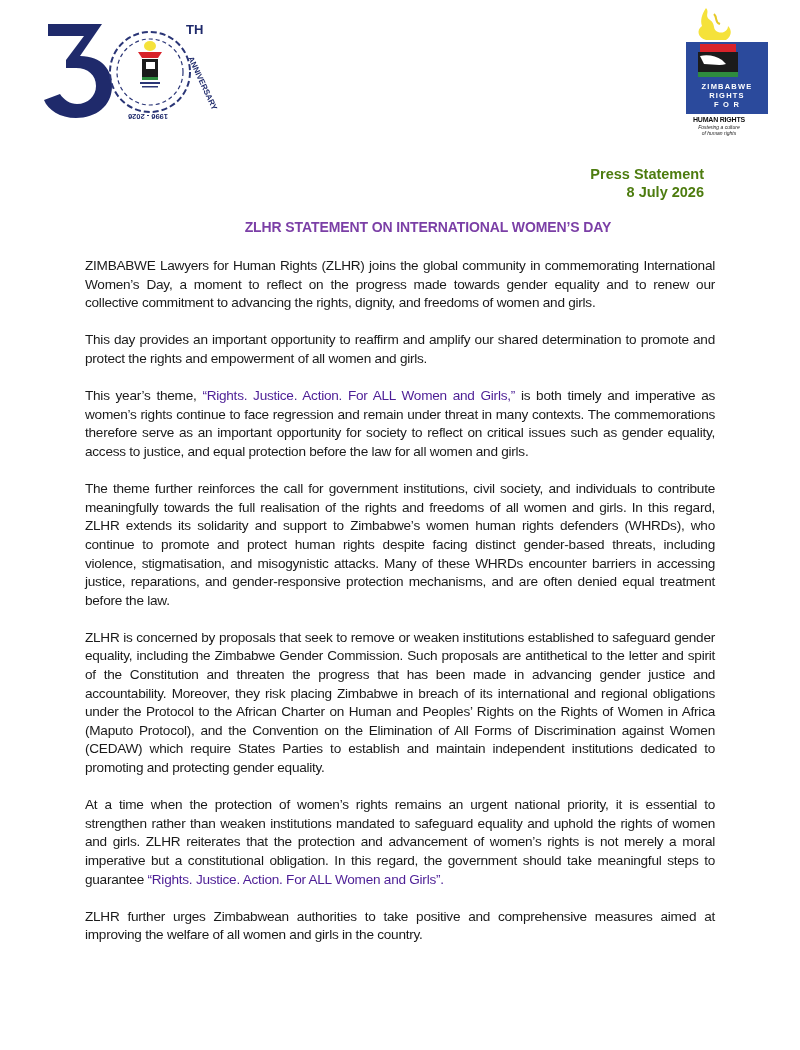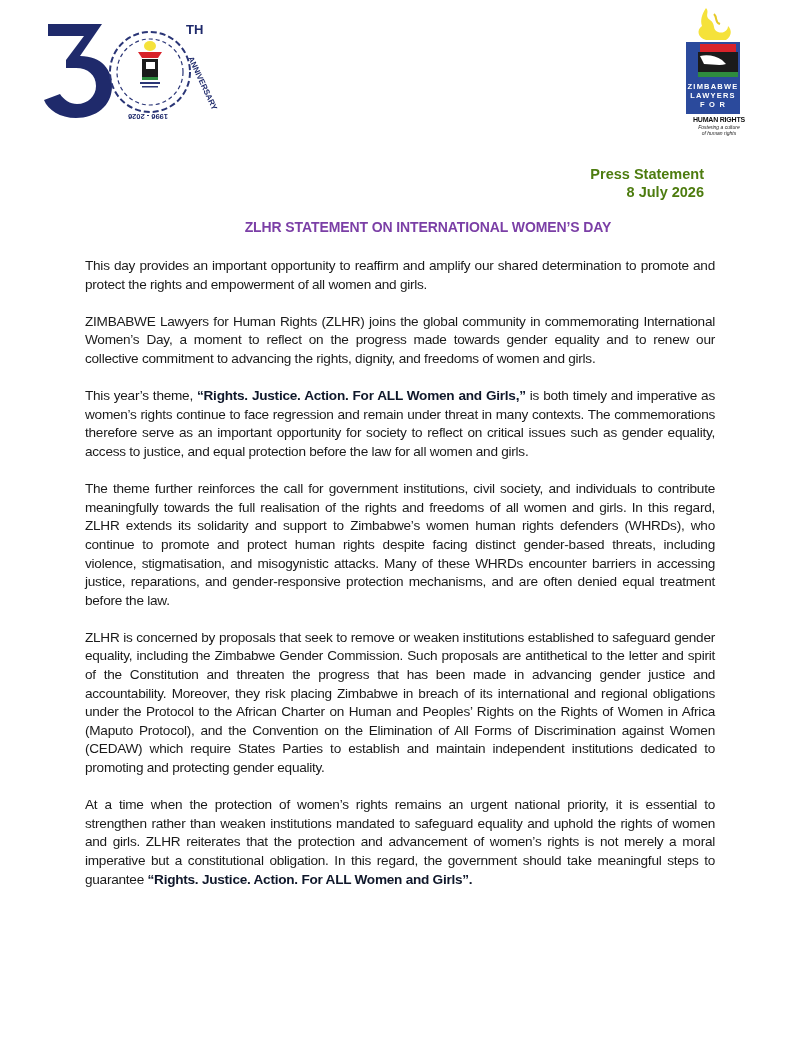--- a/index.html
+++ b/index.html
@@ -3,21 +3,21 @@
 <meta charset="utf-8">
 <style>
   html, body { margin: 0; padding: 0; background: #ffffff; }
   body {
     width: 800px; height: 1050px; position: relative; overflow: hidden;
     font-family: "Liberation Sans", sans-serif; color: #1a1a1a;
   }
   .logo-30 { position: absolute; left: 40px; top: 14px; width: 180px; height: 110px; text-align: right; }
   .logo-zlhr { position: absolute; left: 684px; top: 4px; width: 70px; height: 130px; }
   .zlhr-box {
-    position: absolute; left: 2px; top: 38px; width: 54px; height: 72px;
+    position: absolute; left: 2px; top: 38px; width: 82px; height: 72px;
     background: #2b4a9c; overflow: hidden;
   }
   .zlhr-box .line {
     display: block; color: #ffffff; font-weight: bold; font-size: 7.5px;
     letter-spacing: 1.2px; text-align: center; line-height: 9px;
   }
   .zlhr-hr { position: absolute; left: 0; top: 112px; width: 70px; text-align: center;
     font-size: 7px; font-weight: bold; color: #111; letter-spacing: -0.2px; }
   .zlhr-tag { position: absolute; left: 0; top: 121px; width: 70px; text-align: center;
     font-size: 5px; line-height: 5.5px; color: #222; font-style: italic; }
@@ -25,21 +25,21 @@
   .press { position: absolute; right: 96px; top: 165px; text-align: right;
     color: #4d7c0f; font-weight: bold; font-size: 14.5px; line-height: 18px; }
   .title { position: absolute; left: 0; width: 800px; top: 219px; text-align: center;
     color: #7b3fa6; font-weight: bold; font-size: 14px; letter-spacing: -0.1px; padding-left: 28px; }
 
   .body-text { position: absolute; left: 85px; width: 630px; top: 257px; }
   .para {
     font-size: 13.6px; line-height: 18.6px; text-align: justify;
     margin: 0 0 18.6px 0; letter-spacing: -0.25px;
   }
-  .para b { font-weight: bold; color: #0f172a; }
+  .para b { font-weight: normal; color: #4c1d95; }
   .final { font-weight: bold; font-size: 13.6px; letter-spacing: -0.25px; margin-top: 4px; }
 </style>
 </head>
 <body>
 
 <div class="logo-30">
   <svg width="180" height="110" viewBox="0 0 180 110">
 
     <path d="M8 10 H62 L40 42 C62 42 72 56 72 72 C72 92 56 104 36 104 C20 104 8 96 4 86 L20 80 C24 86 30 90 37 90 C48 90 56 82 56 72 C56 61 48 54 36 54 H26 V46 L44 22 H8 Z" fill="#1f2a6b"></path>
 
@@ -67,37 +67,38 @@
     <path d="M30 10 C34 14 30 18 36 20" stroke="#e6c928" stroke-width="2" fill="none"></path>
   </svg>
   <div class="zlhr-box">
     <svg width="62" height="36" viewBox="0 0 62 36">
       <path d="M14 2 H50 V10 H14 Z" fill="#d8222a"></path>
       <path d="M12 10 H52 V30 H12 Z" fill="#1b1b1b"></path>
       <path d="M14 14 C22 12 30 14 36 18 L40 22 C34 24 26 22 18 22 Z" fill="#ffffff"></path>
       <rect x="12" y="30" width="40" height="5" fill="#2e8b3e"></rect>
     </svg>
     <span class="line">ZIMBABWE</span>
-    <span class="line">LAWYERS</span>
+    <span class="line">RIGHTS</span>
     <span class="line">F O R</span>
   </div>
   <div class="zlhr-hr">HUMAN RIGHTS</div>
   <div class="zlhr-tag">
     <span>Fostering a culture</span><br>
     <span>of human rights</span>
   </div>
 </div>
 
 <div class="press">
   <div>Press Statement</div>
   <div>8 July 2026</div>
 </div>
 
 <div class="title">ZLHR STATEMENT ON INTERNATIONAL WOMEN’S DAY</div>
 
 <div class="body-text">
+  <p class="para">ZIMBABWE Lawyers for Human Rights (ZLHR) joins the global community in commemorating International Women’s Day, a moment to reflect on the progress made towards gender equality and to renew our collective commitment to advancing the rights, dignity, and freedoms of women and girls.</p>
   <p class="para">This day provides an important opportunity to reaffirm and amplify our shared determination to promote and protect the rights and empowerment of all women and girls.</p>
-  <p class="para">ZIMBABWE Lawyers for Human Rights (ZLHR) joins the global community in commemorating International Women’s Day, a moment to reflect on the progress made towards gender equality and to renew our collective commitment to advancing the rights, dignity, and freedoms of women and girls.</p>
   <p class="para"><span>This year’s theme, </span><b>“Rights. Justice. Action. For ALL Women and Girls,”</b><span> is both timely and imperative as women’s rights continue to face regression and remain under threat in many contexts. The commemorations therefore serve as an important opportunity for society to reflect on critical issues such as gender equality, access to justice, and equal protection before the law for all women and girls.</span></p>
   <p class="para">The theme further reinforces the call for government institutions, civil society, and individuals to contribute meaningfully towards the full realisation of the rights and freedoms of all women and girls. In this regard, ZLHR extends its solidarity and support to Zimbabwe’s women human rights defenders (WHRDs), who continue to promote and protect human rights despite facing distinct gender-based threats, including violence, stigmatisation, and misogynistic attacks. Many of these WHRDs encounter barriers in accessing justice, reparations, and gender-responsive protection mechanisms, and are often denied equal treatment before the law.</p>
   <p class="para">ZLHR is concerned by proposals that seek to remove or weaken institutions established to safeguard gender equality, including the Zimbabwe Gender Commission. Such proposals are antithetical to the letter and spirit of the Constitution and threaten the progress that has been made in advancing gender justice and accountability. Moreover, they risk placing Zimbabwe in breach of its international and regional obligations under the Protocol to the African Charter on Human and Peoples’ Rights on the Rights of Women in Africa (Maputo Protocol), and the Convention on the Elimination of All Forms of Discrimination against Women (CEDAW) which require States Parties to establish and maintain independent institutions dedicated to promoting and protecting gender equality.</p>
   <p class="para"><span>At a time when the protection of women’s rights remains an urgent national priority, it is essential to strengthen rather than weaken institutions mandated to safeguard equality and uphold the rights of women and girls. ZLHR reiterates that the protection and advancement of women’s rights is not merely a moral imperative but a constitutional obligation. In this regard, the government should take meaningful steps to guarantee </span><b>“Rights. Justice. Action. For ALL Women and Girls”.</b></p>
+  <p class="para">ZLHR further urges Zimbabwean authorities to take positive and comprehensive measures aimed at improving the welfare of all women and girls in the country.</p>
 </div>
 
 </body></html>

